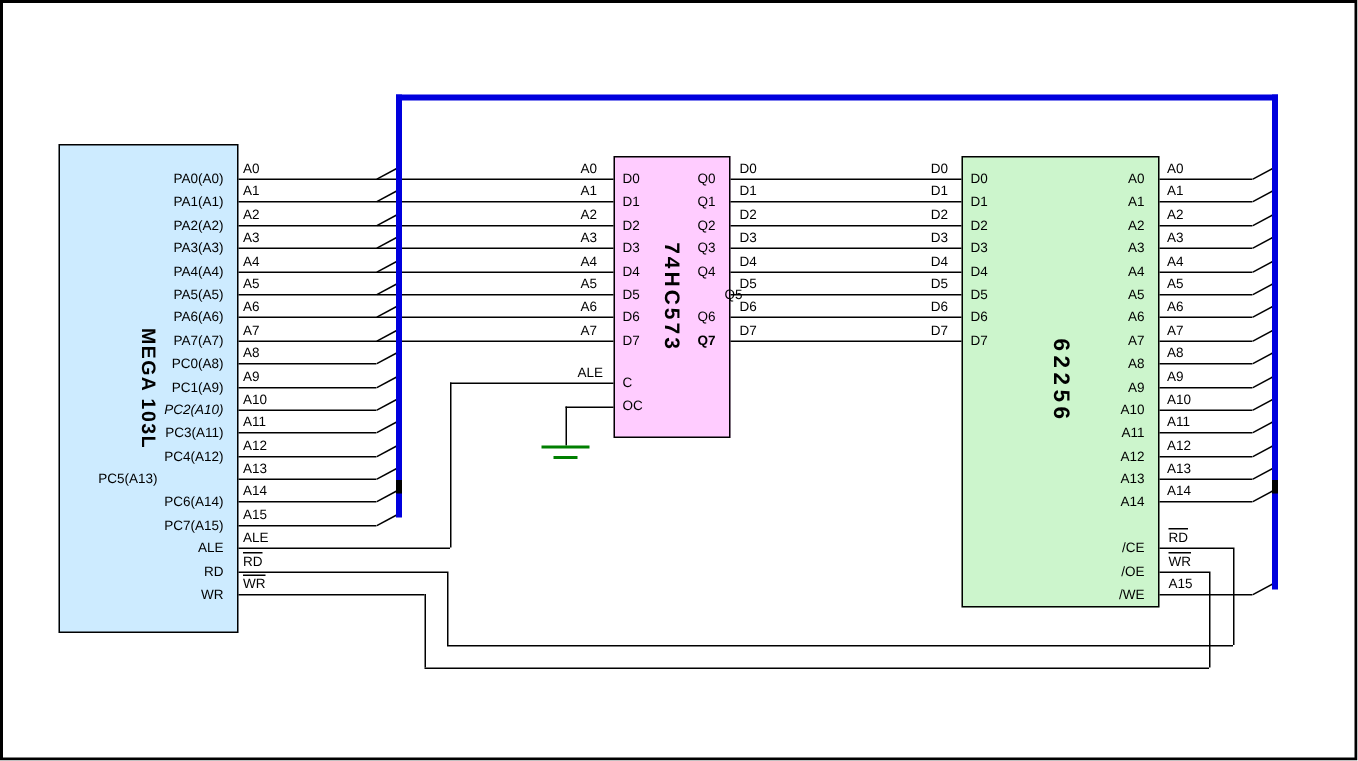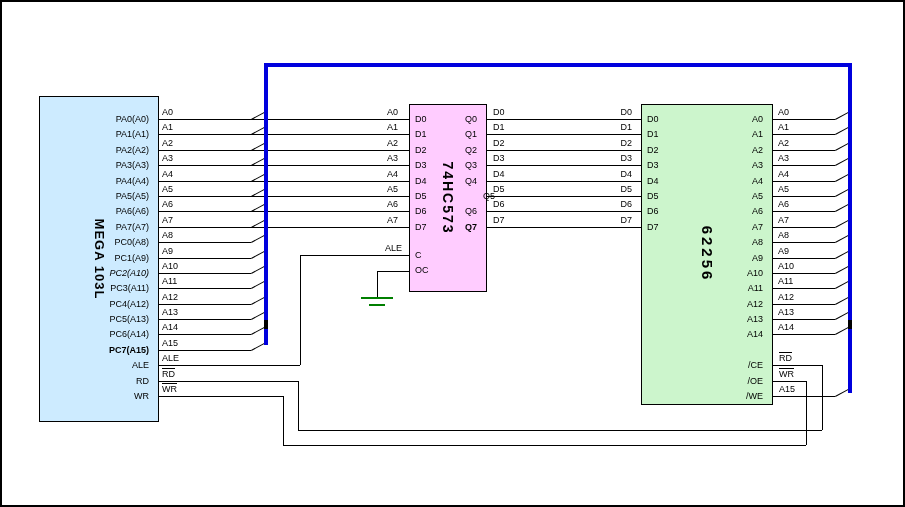--- a/index.html
+++ b/index.html
@@ -40,23 +40,23 @@
     <div class="plbl" style="top: 158px; right: 754px;">PA3(A3)</div>
     <div class="plbl" style="top: 174px; right: 754px;">PA4(A4)</div>
     <div class="plbl" style="top: 189px; right: 754px;">PA5(A5)</div>
     <div class="plbl" style="top: 204px; right: 754px;">PA6(A6)</div>
     <div class="plbl" style="top: 220px; right: 754px;">PA7(A7)</div>
     <div class="plbl" style="top: 235px; right: 754px;">PC0(A8)</div>
     <div class="plbl" style="top: 251px; right: 754px; margin-left: 41px;">PC1(A9)</div>
     <div class="plbl" style="top: 266px; right: 754px; font-style: italic;">PC2(A10)</div>
     <div class="plbl" style="top: 281px; right: 754px;">PC3(A11)</div>
     <div class="plbl" style="top: 297px; right: 754px;">PC4(A12)</div>
-    <div class="plbl" style="top: 312px; right: 754px;">PC5(A13)</div>
+    <div class="plbl" style="top: 312px; right: 798px;">PC5(A13)</div>
     <div class="plbl" style="top: 327px; right: 754px;">PC6(A14)</div>
-    <div class="plbl" style="top: 343px; right: 754px; font-weight: bold;">PC7(A15)</div>
+    <div class="plbl" style="top: 343px; right: 754px;">PC7(A15)</div>
     <div class="plbl" style="top: 358px; right: 754px;">ALE</div>
     <div class="plbl" style="top: 374px; right: 754px;">RD</div>
     <div class="plbl" style="top: 389px; right: 754px;">WR</div>
     <div class="chip" style="left: 407px; top: 102px; width: 78px; height: 188px; background: rgb(255, 204, 255);"></div>
     <div class="plbl" style="top: 112px; left: 413px;">D0</div>
     <div class="plbl" style="top: 127px; left: 413px;">D1</div>
     <div class="plbl" style="top: 143px; left: 413px;">D2</div>
     <div class="plbl" style="top: 158px; left: 413px;">D3</div>
     <div class="plbl" style="top: 174px; left: 413px;">D4</div>
     <div class="plbl" style="top: 189px; left: 413px;">D5</div>

